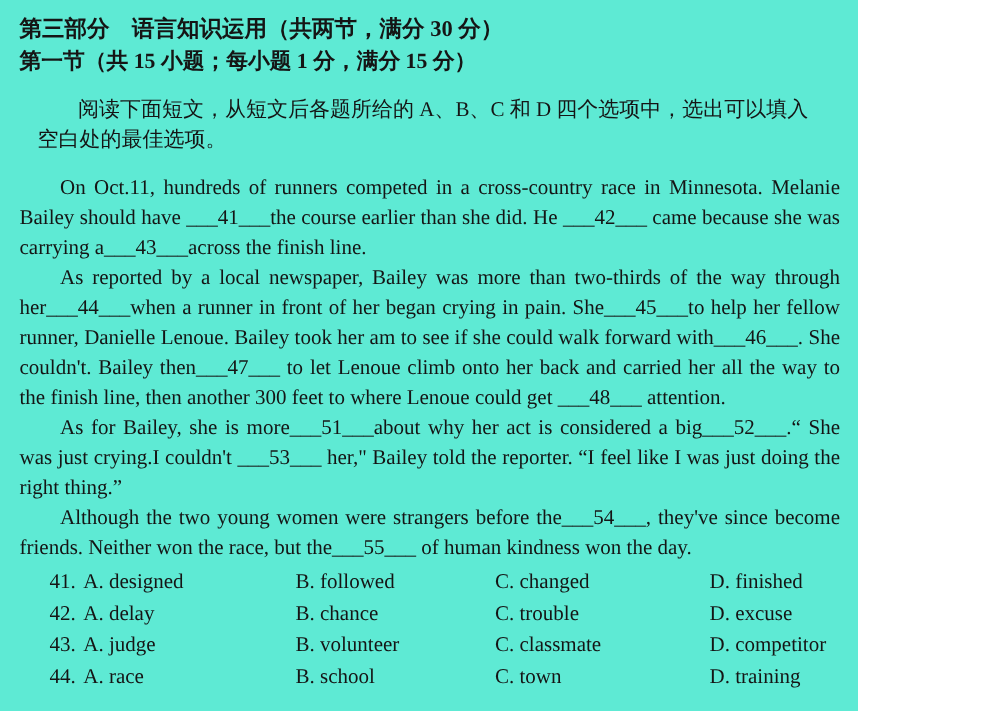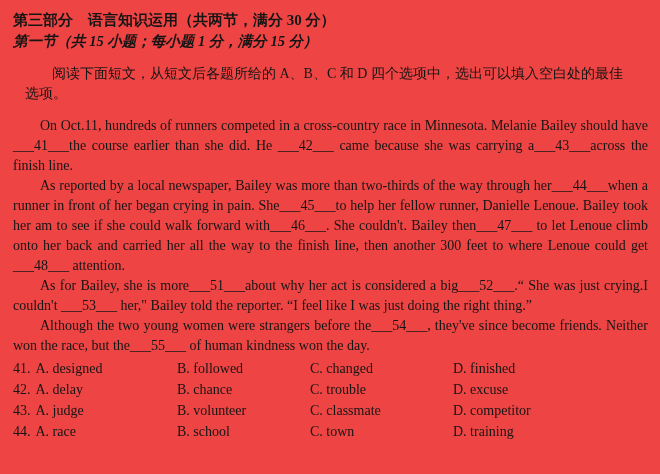--- a/index.html
+++ b/index.html
@@ -2,41 +2,40 @@
 <html><head>
 <meta charset="utf-8">
 <style>
   html, body {
     margin: 0;
     padding: 0;
     background: #ffffff;
   }
   .page {
     position: relative;
-    width: 660px;
+    width: 572px;
     height: 474px;
-    background: #ef4444;
+    background: #5eead4;
     color: #151515;
     font-family: "Liberation Serif", "DejaVu Serif", serif;
     box-sizing: border-box;
     padding: 10px 12px 0 13px;
     overflow: hidden;
   }
   .part-title {
     font-size: 15px;
     font-weight: bold;
     line-height: 21px;
     margin: 0;
   }
   .section-title {
     font-size: 14.5px;
     font-weight: bold;
     line-height: 21px;
     margin: 0;
-    font-style: italic;
   }
   .instruction {
     font-size: 14px;
     line-height: 20px;
     margin: 12px;
     text-indent: 27px;
   }
   .para {
     font-size: 14px;
     line-height: 20px;
@@ -49,20 +48,21 @@
   }
   .option-row {
     display: grid;
     grid-template-columns: 164px 133px 143px 1fr;
     font-size: 14px;
     line-height: 21px;
   }
   .option-row .cell {
     white-space: nowrap;
     overflow: hidden;
+    margin-left: 20px;
   }
   .qnum {
     margin-right: 5px;
   }
 </style>
 </head>
 <body>
 
 <div class="page">
 

